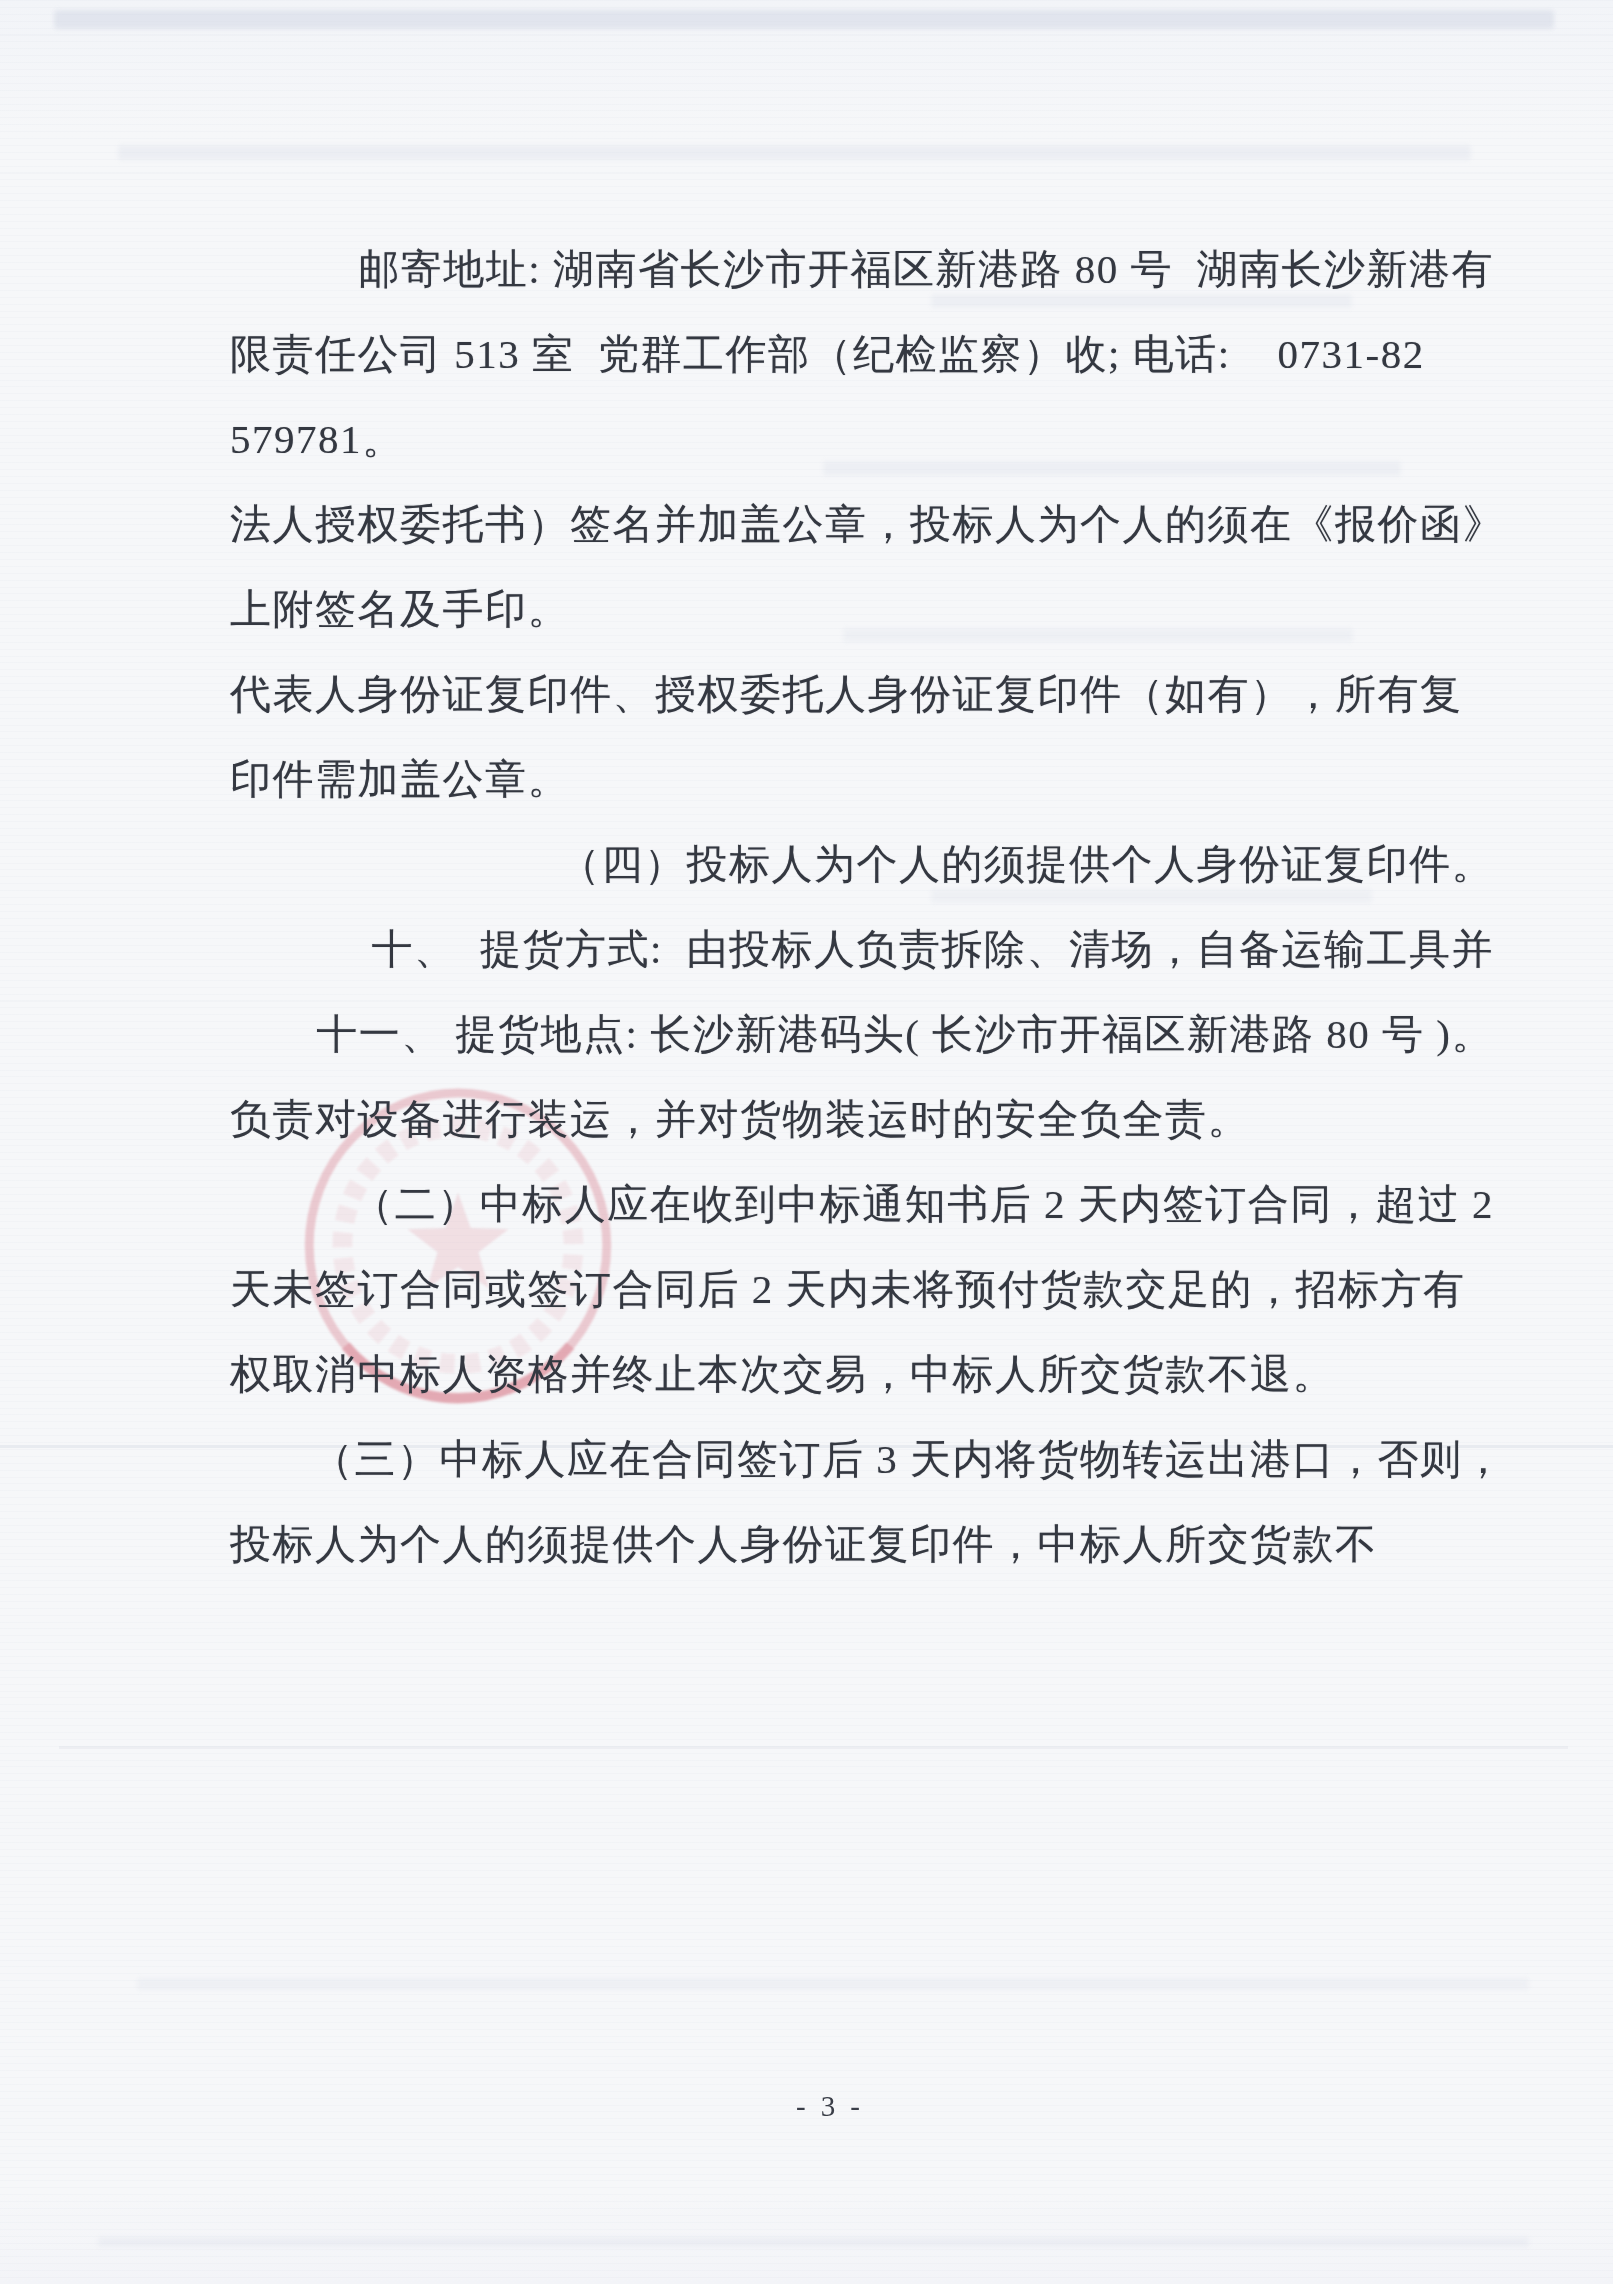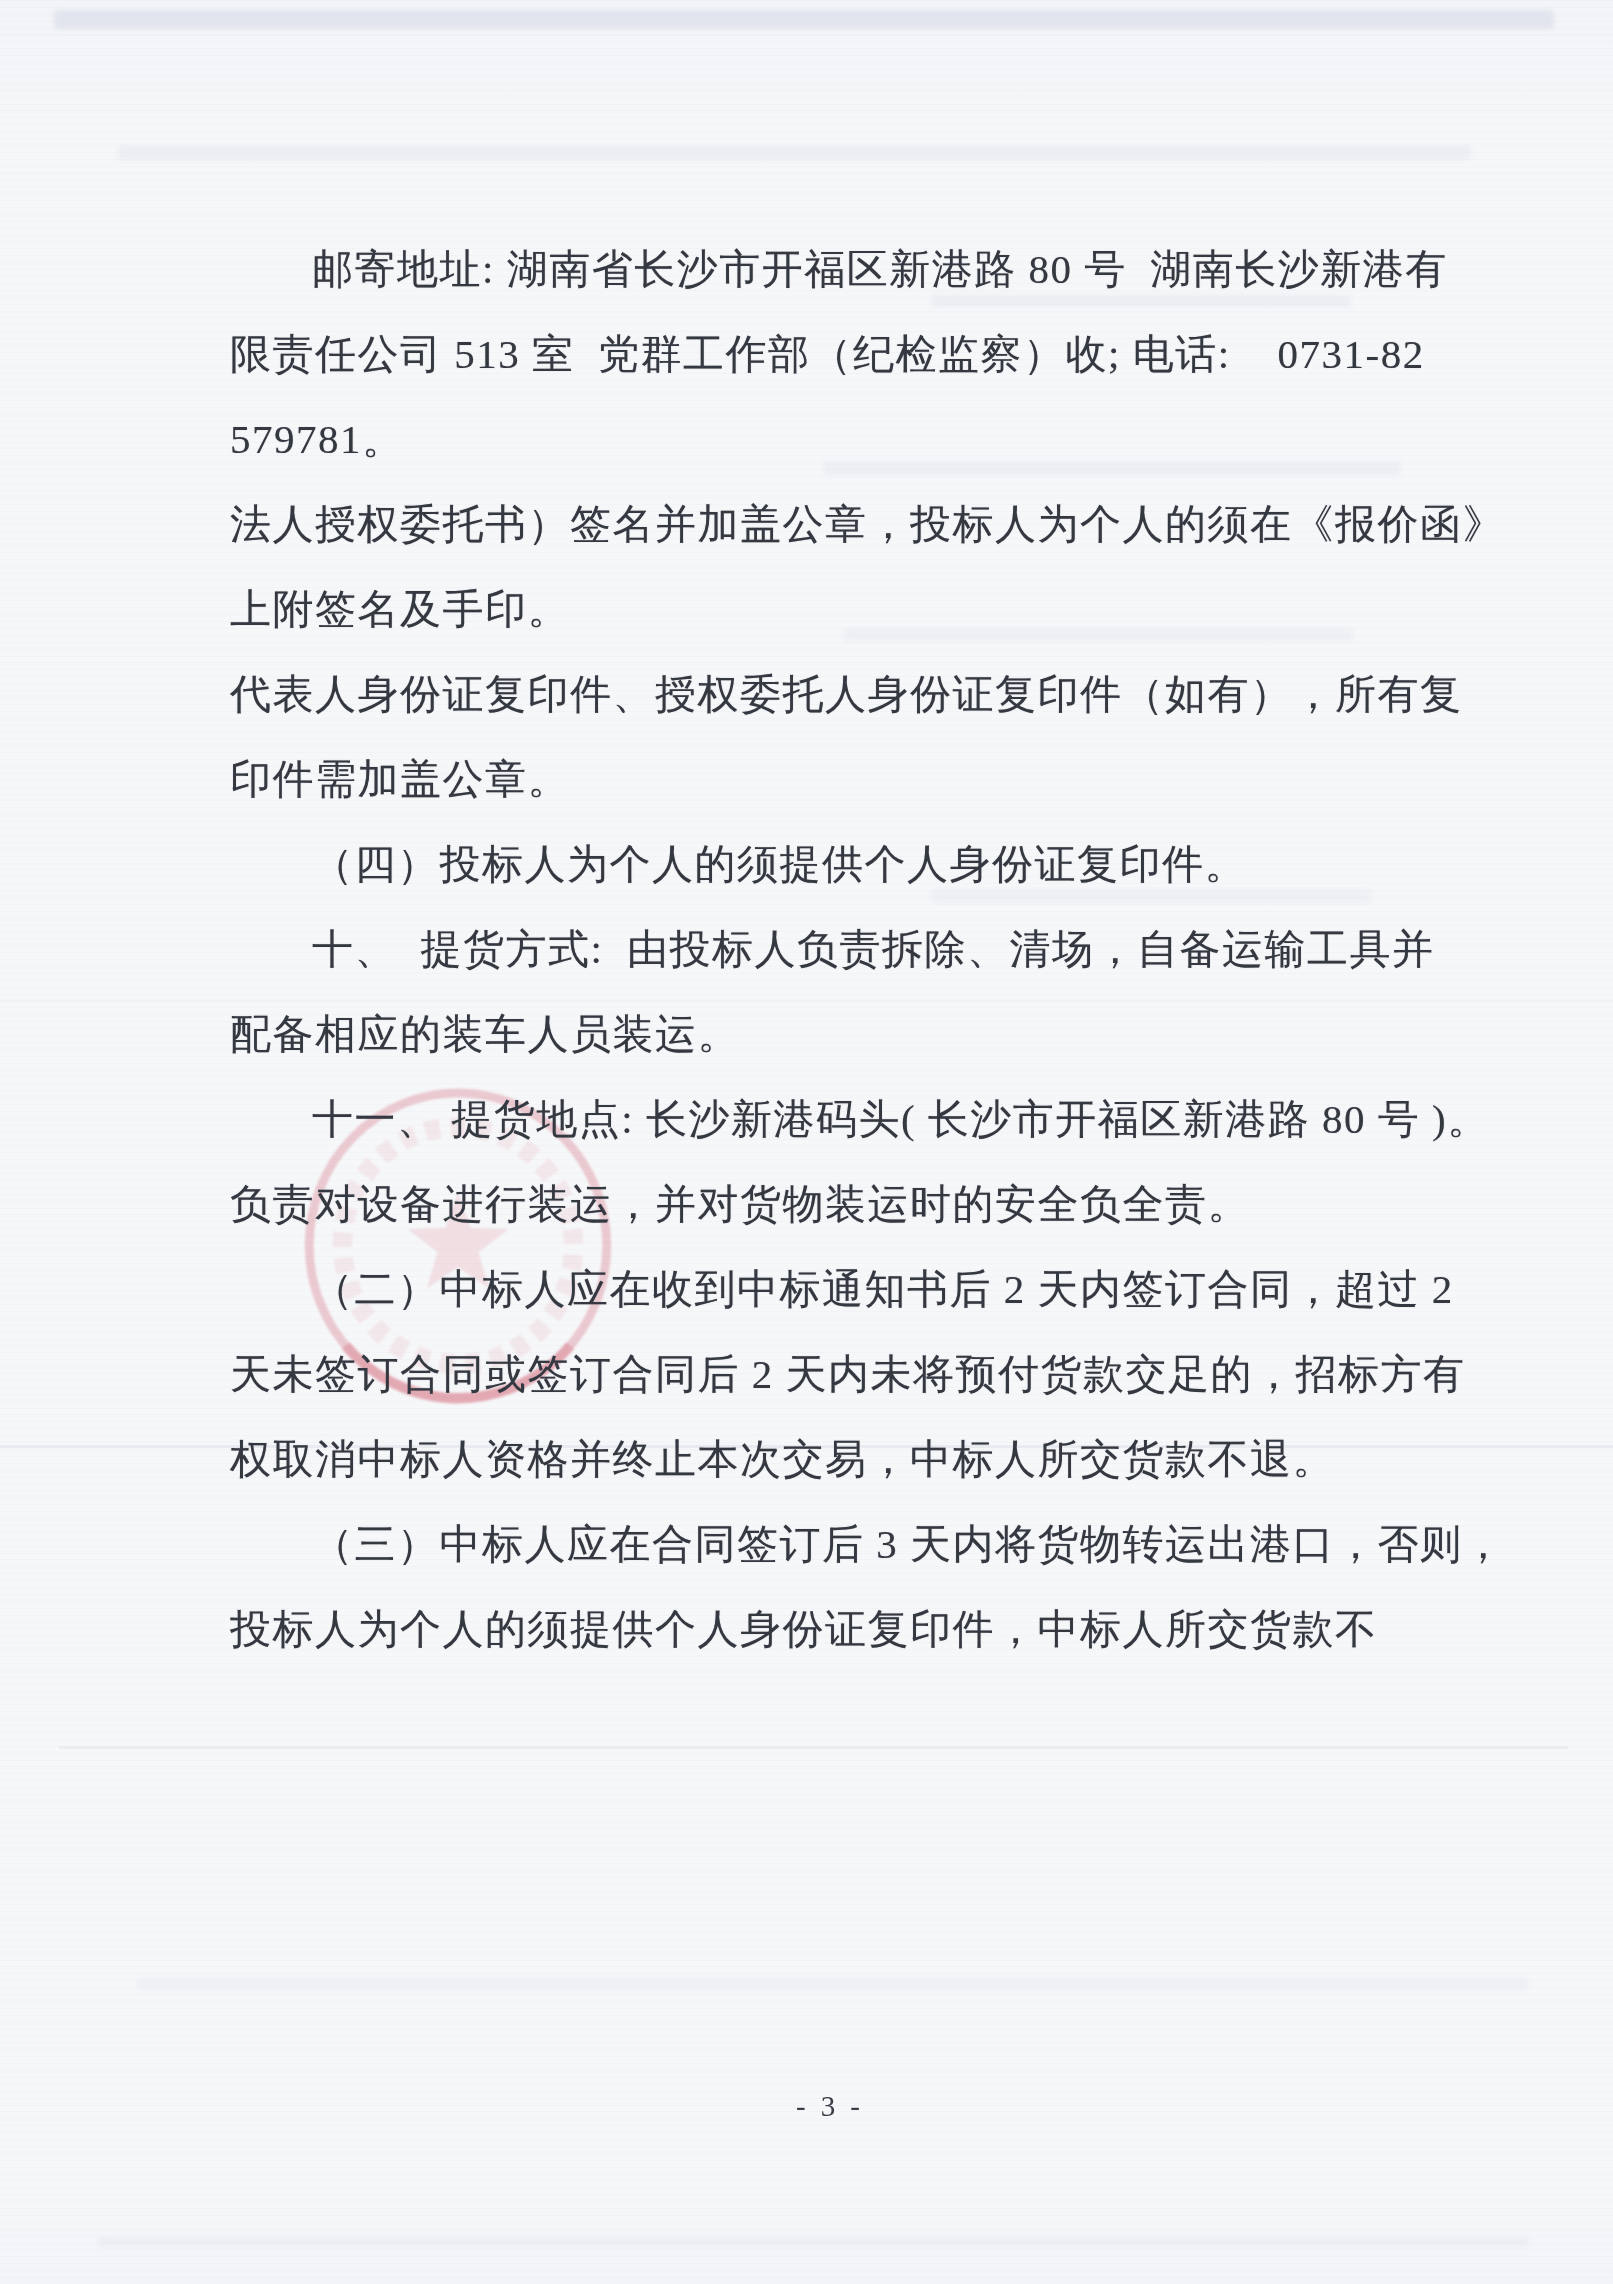--- a/index.html
+++ b/index.html
@@ -23,21 +23,21 @@
     left:230px;top:227px;width:1264px;
     color:var(--ink-color);
   }
   .doc-line{
     font-size:41px;
     line-height:85px;
     letter-spacing:1.5px;
     white-space:pre;
     text-shadow:0 0 1px rgba(62,66,76,0.45);
   }
-  .doc-line.indent{padding-left:82px;}
+  .doc-line.indent{padding-left:82px;text-align:right;}
   .footer{
     position:absolute;
     left:0;right:0;top:2090px;
     text-align:center;
     transform:translateX(23.5px);
     font-size:29px;
     letter-spacing:3.9px;
     color:#3a3e48;
     white-space:pre;
   }
@@ -93,21 +93,20 @@
   <div class="doc-body">
       <div class="doc-line indent">邮寄地址: 湖南省长沙市开福区新港路 80 号  湖南长沙新港有</div>
       <div class="doc-line">限责任公司 513 室  党群工作部（纪检监察）收; 电话:    0731-82</div>
       <div class="doc-line">579781。</div>
       <div class="doc-line">法人授权委托书）签名并加盖公章，投标人为个人的须在《报价函》</div>
       <div class="doc-line">上附签名及手印。</div>
       <div class="doc-line">代表人身份证复印件、授权委托人身份证复印件（如有），所有复</div>
       <div class="doc-line">印件需加盖公章。</div>
       <div class="doc-line indent">（四）投标人为个人的须提供个人身份证复印件。</div>
       <div class="doc-line indent">十、  提货方式:  由投标人负责拆除、清场，自备运输工具并</div>
-      <div class="doc-line">配备相应的装车人员装运。</div>
       <div class="doc-line indent">十一、 提货地点: 长沙新港码头( 长沙市开福区新港路 80 号 )。</div>
       <div class="doc-line">负责对设备进行装运，并对货物装运时的安全负全责。</div>
       <div class="doc-line indent">（二）中标人应在收到中标通知书后 2 天内签订合同，超过 2</div>
       <div class="doc-line">天未签订合同或签订合同后 2 天内未将预付货款交足的，招标方有</div>
       <div class="doc-line">权取消中标人资格并终止本次交易，中标人所交货款不退。</div>
       <div class="doc-line indent">（三）中标人应在合同签订后 3 天内将货物转运出港口，否则，</div>
       <div class="doc-line">投标人为个人的须提供个人身份证复印件，中标人所交货款不</div>
     </div>
 
   <div class="footer">- 3 -</div>

